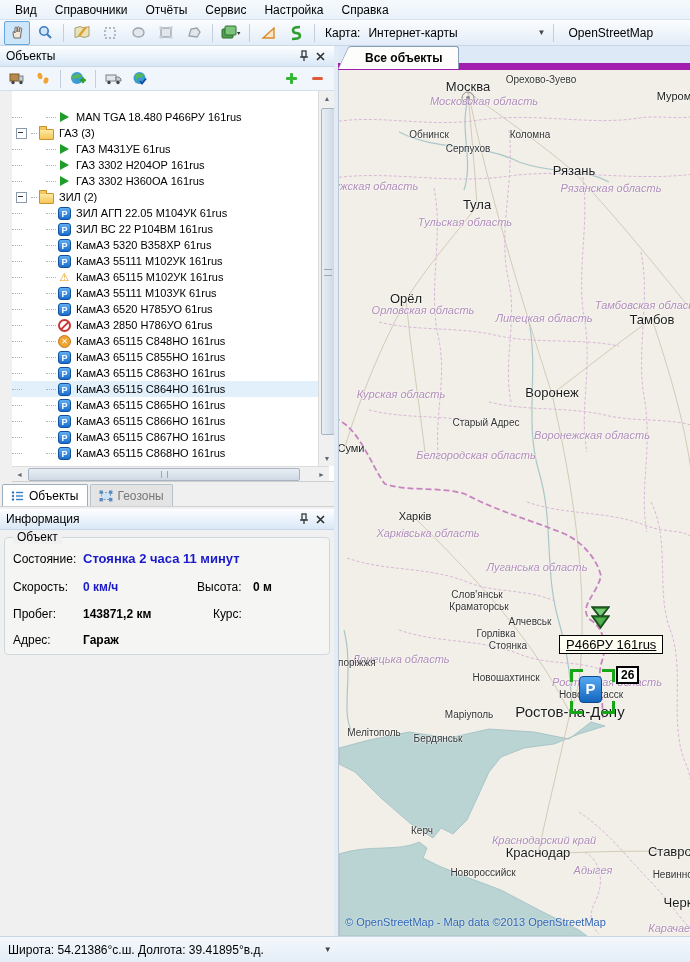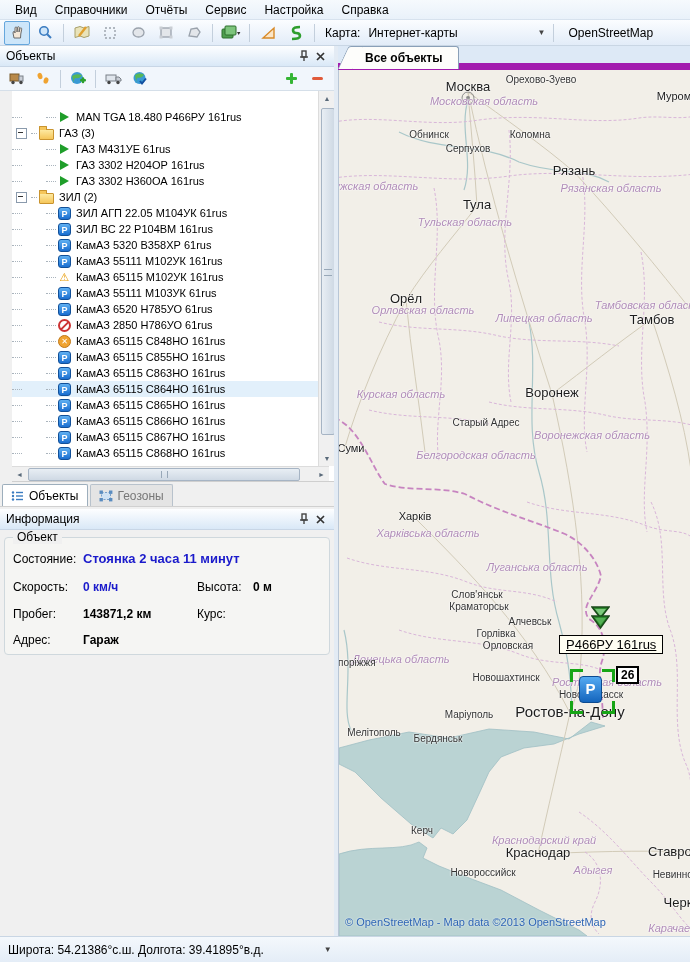--- a/index.html
+++ b/index.html
@@ -543,21 +543,21 @@
       <div id="info-group">
         <span class="legend">Объект</span>
         <span class="ifield" style="left:8px;top:14px;">Состояние:</span>
         <span class="ifield ival blue" style="left:78px;top:13px;font-size:13px;">Стоянка 2 часа 11 минут</span>
         <span class="ifield" style="left:8px;top:42px;">Скорость:</span>
         <span class="ifield ival blue" style="left:78px;top:42px;">0 км/ч</span>
         <span class="ifield" style="left:192px;top:42px;">Высота:</span>
         <span class="ifield ival" style="left:248px;top:42px;">0 м</span>
         <span class="ifield" style="left:8px;top:69px;">Пробег:</span>
         <span class="ifield ival" style="left:78px;top:69px;">143871,2 км</span>
-        <span class="ifield" style="left:192px;top:69px;">Курс:</span>
+        <span class="ifield" style="left:208px;top:69px;">Курс:</span>
         <span class="ifield ival" style="left:248px;top:69px;"></span>
         <span class="ifield" style="left:8px;top:95px;">Адрес:</span>
         <span class="ifield ival" style="left:78px;top:95px;">Гараж</span>
       </div>
 
     </div>
   </div>
 
   <div id="splitter"></div>
 
@@ -644,21 +644,21 @@
           <span class="m-city city-md" style="left: 12px; top: 378px;">Суми</span>
           <span class="m-city region" style="left: 137px; top: 385px;">Белгородская область</span>
           <span class="m-city region" style="left: 253px; top: 365px;">Воронежская область</span>
           <span class="m-city city-md" style="left: 76px; top: 446px;">Харків</span>
           <span class="m-city region" style="left: 89px; top: 463px;">Харківська область</span>
           <span class="m-city region" style="left: 198px; top: 497px;">Луганська область</span>
           <span class="m-city city-sm" style="left: 138px; top: 524px;">Слов'янськ</span>
           <span class="m-city city-sm" style="left: 140px; top: 536px;">Краматорськ</span>
           <span class="m-city city-sm" style="left: 191px; top: 551px;">Алчевськ</span>
           <span class="m-city city-sm" style="left: 157px; top: 563px;">Горлівка</span>
-          <span class="m-city city-sm" style="left: 169px; top: 575px;">Орловская</span>
+          <span class="m-city city-sm" style="left: 169px; top: 575px;">Стоянка</span>
           <span class="m-city region" style="left: 62px; top: 589px;">Донецька область</span>
           <span class="m-city city-sm" style="left: 12px; top: 592px;">Запоріжжя</span>
           <span class="m-city city-sm" style="left: 167px; top: 607px;">Новошахтинск</span>
           <span class="m-city region" style="left: 268px; top: 612px;">Ростовская область</span>
           <span class="m-city city-sm" style="left: 252px; top: 624px;">Новочеркасск</span>
           <span class="m-city city-xl" style="left: 231px; top: 641px;">Ростов-на-Дону</span>
           <span class="m-city city-sm" style="left: 130px; top: 644px;">Маріуполь</span>
           <span class="m-city city-sm" style="left: 35px; top: 662px;">Мелітополь</span>
           <span class="m-city city-sm" style="left: 99px; top: 668px;">Бердянськ</span>
           <span class="m-city city-sm" style="left: 83px; top: 760px;">Керч</span>

